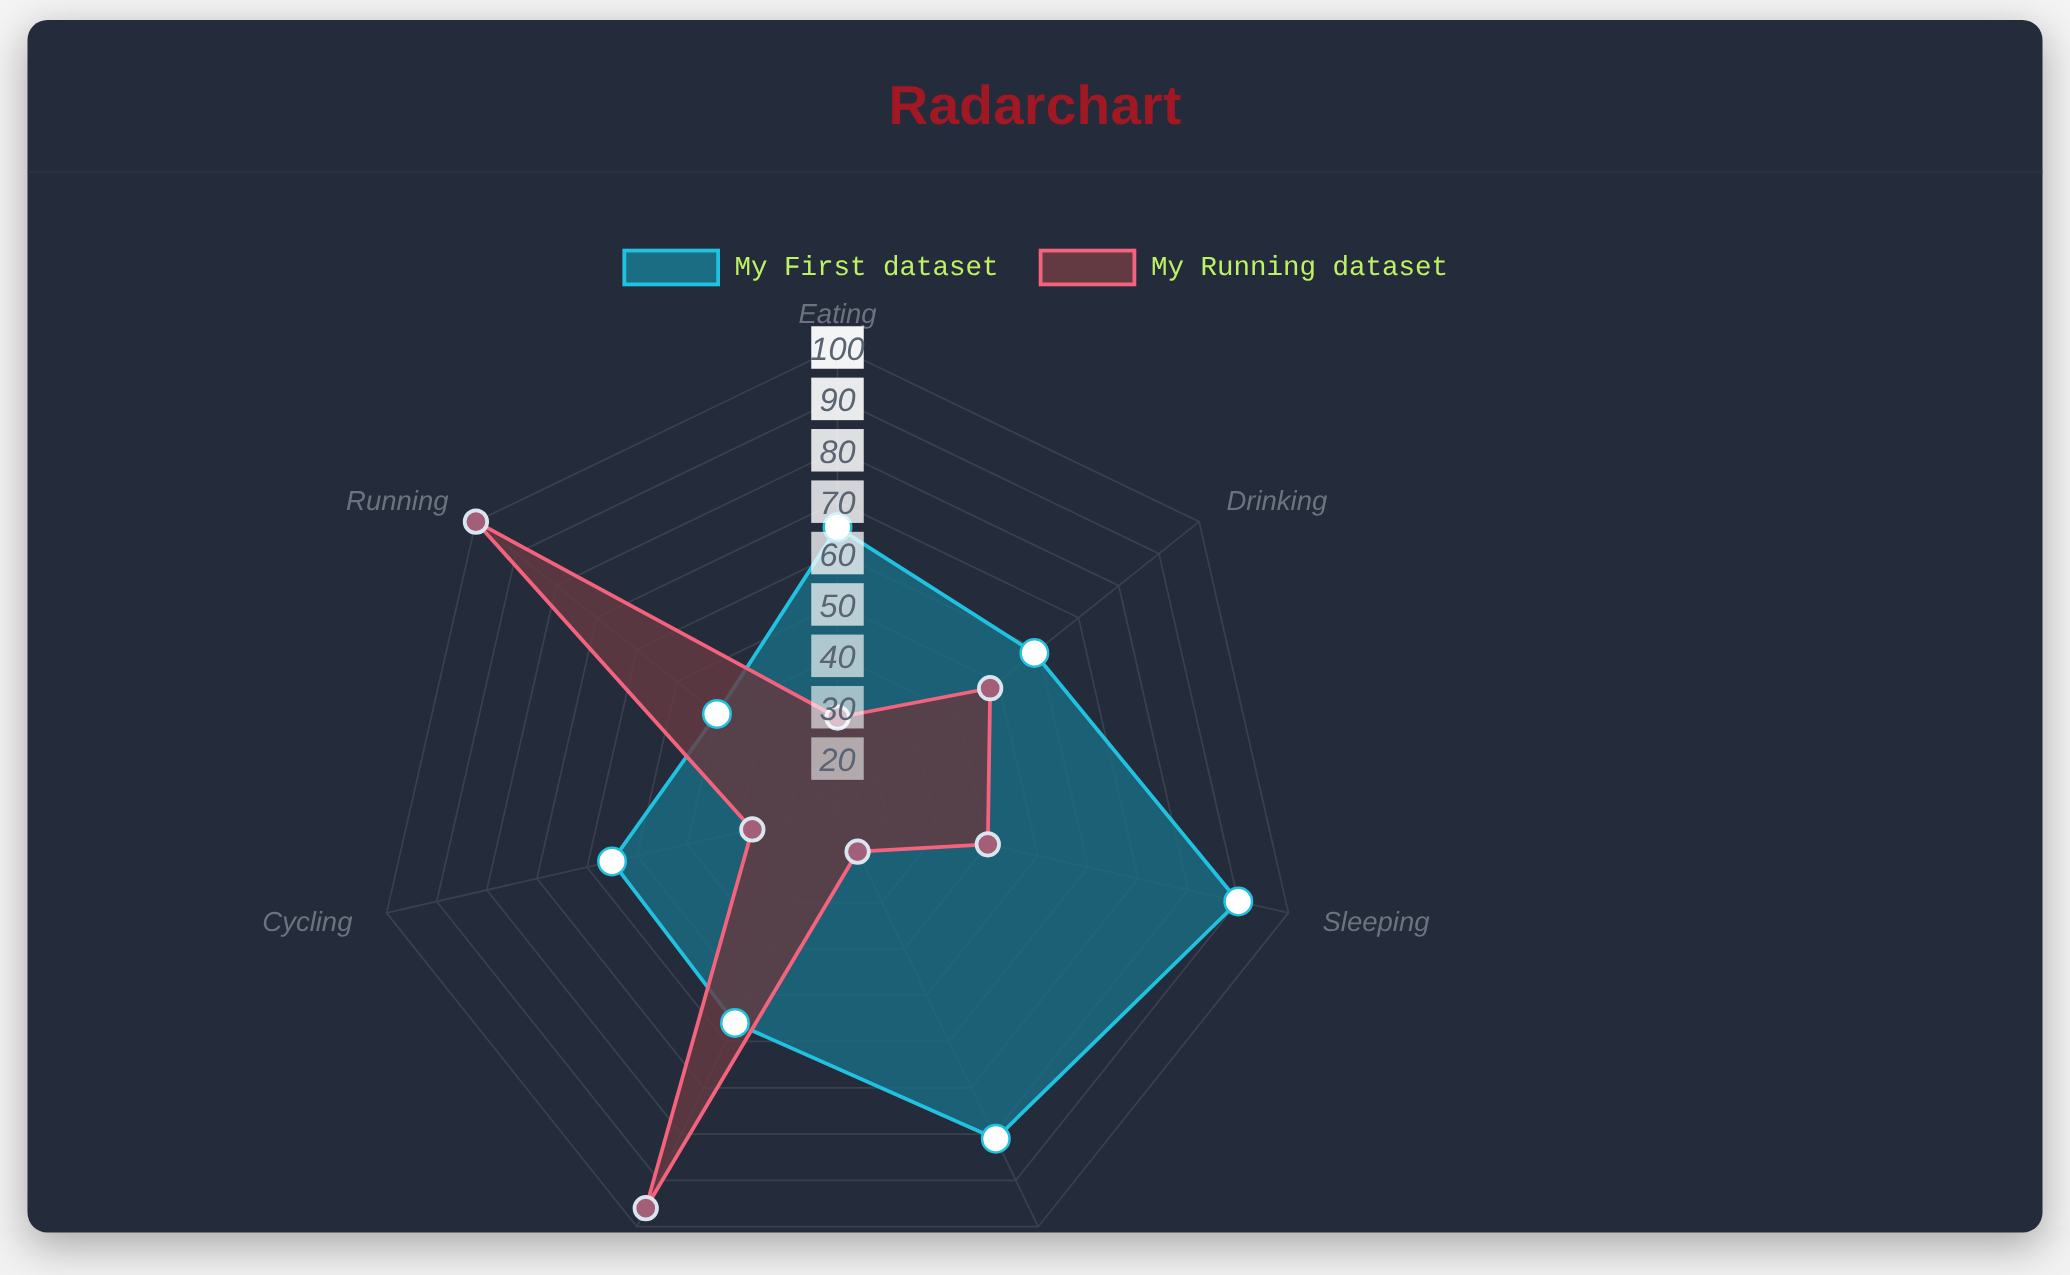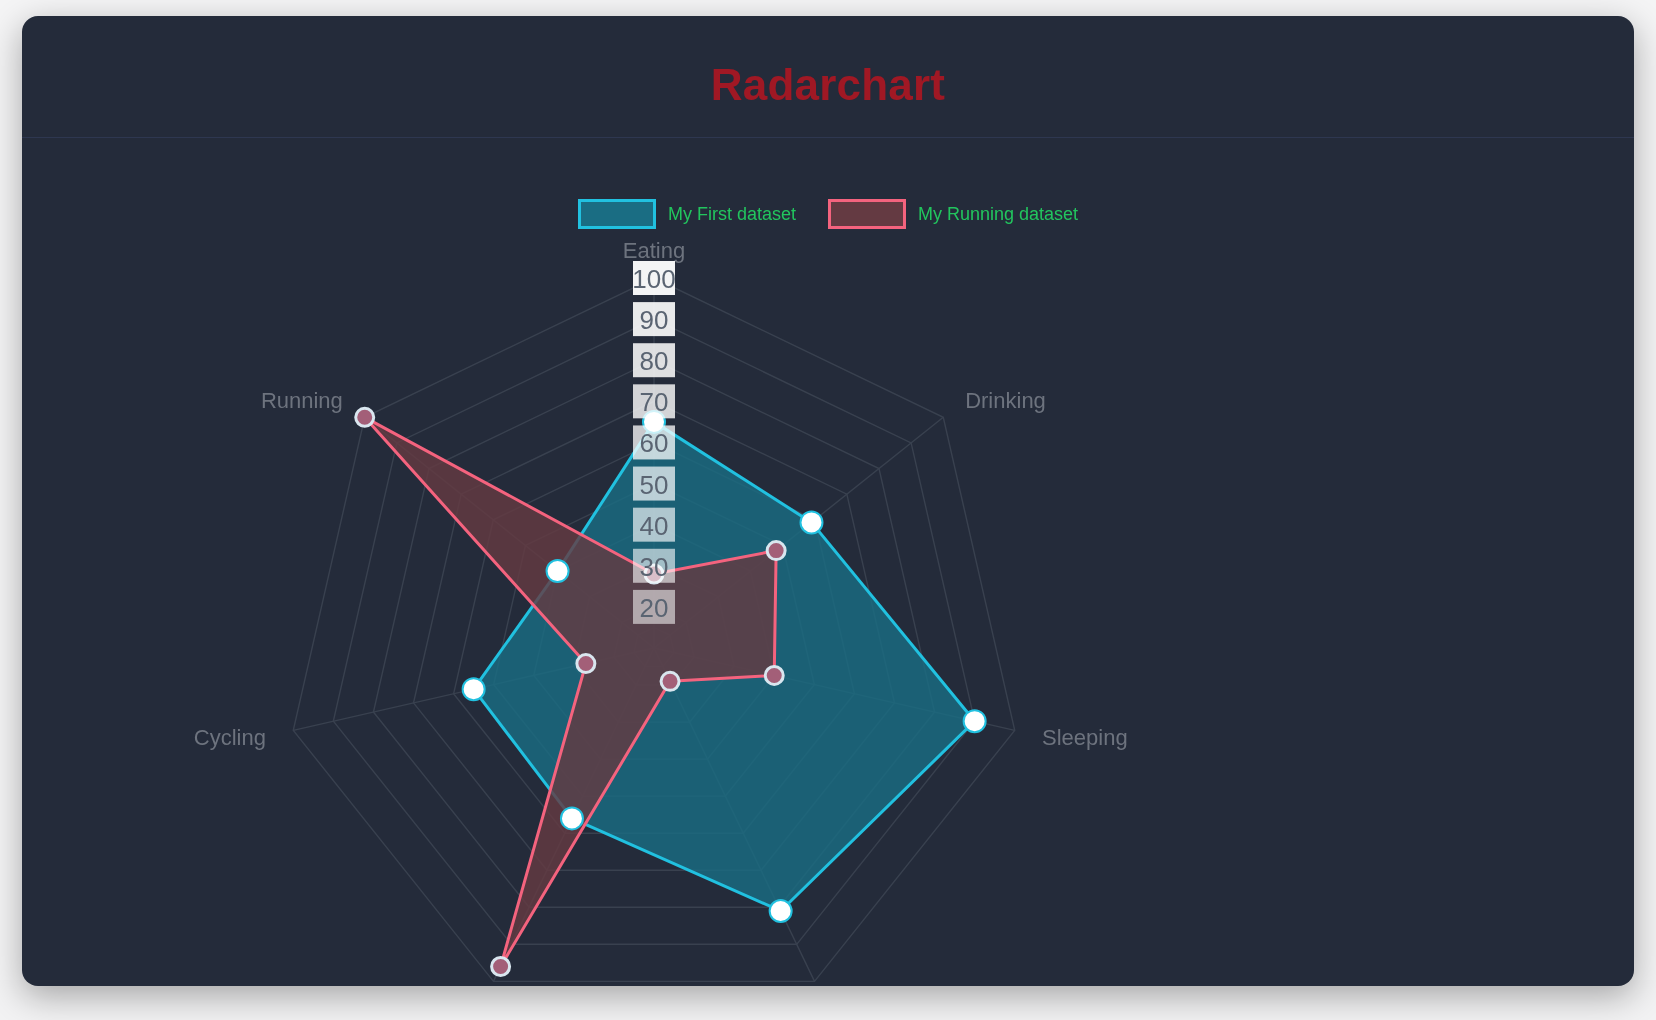--- a/index.html
+++ b/index.html
@@ -18,22 +18,22 @@
   .chart-title{
     position:absolute;left:0;top:44px;width:100%;text-align:center;
     font-size:44px;font-weight:bold;color:#a01824;letter-spacing:.2px;
   }
   .legend{
     position:absolute;left:0;top:183px;width:100%;
     display:flex;justify-content:center;align-items:center;gap:32px;
   }
   .legend-item{display:flex;align-items:center;gap:12px;}
   .legend-swatch{width:78px;height:30px;box-sizing:border-box;border-width:3px;border-style:solid;}
-  .legend-label{font-size:18px;color:#22c55e;}
-  .plot{position:absolute;left:0;top:122px;width:1612px;height:848px;}
+  .legend-label{font-size:22px;color:#bef264;font-family:Liberation Mono, monospace;}
+  .plot{position:absolute;left:16px;top:122px;width:1612px;height:848px;font-style:italic;}
   svg{display:block;}
   .tick-text{font-size:26px;fill:#5a6472;font-family:"Liberation Sans",sans-serif;}
   .axis-label{font-size:22px;fill:#6d737e;font-family:"Liberation Sans",sans-serif;}
 </style>
 </head>
 <body>
 
 <div class="page">
   <div class="window">
 

